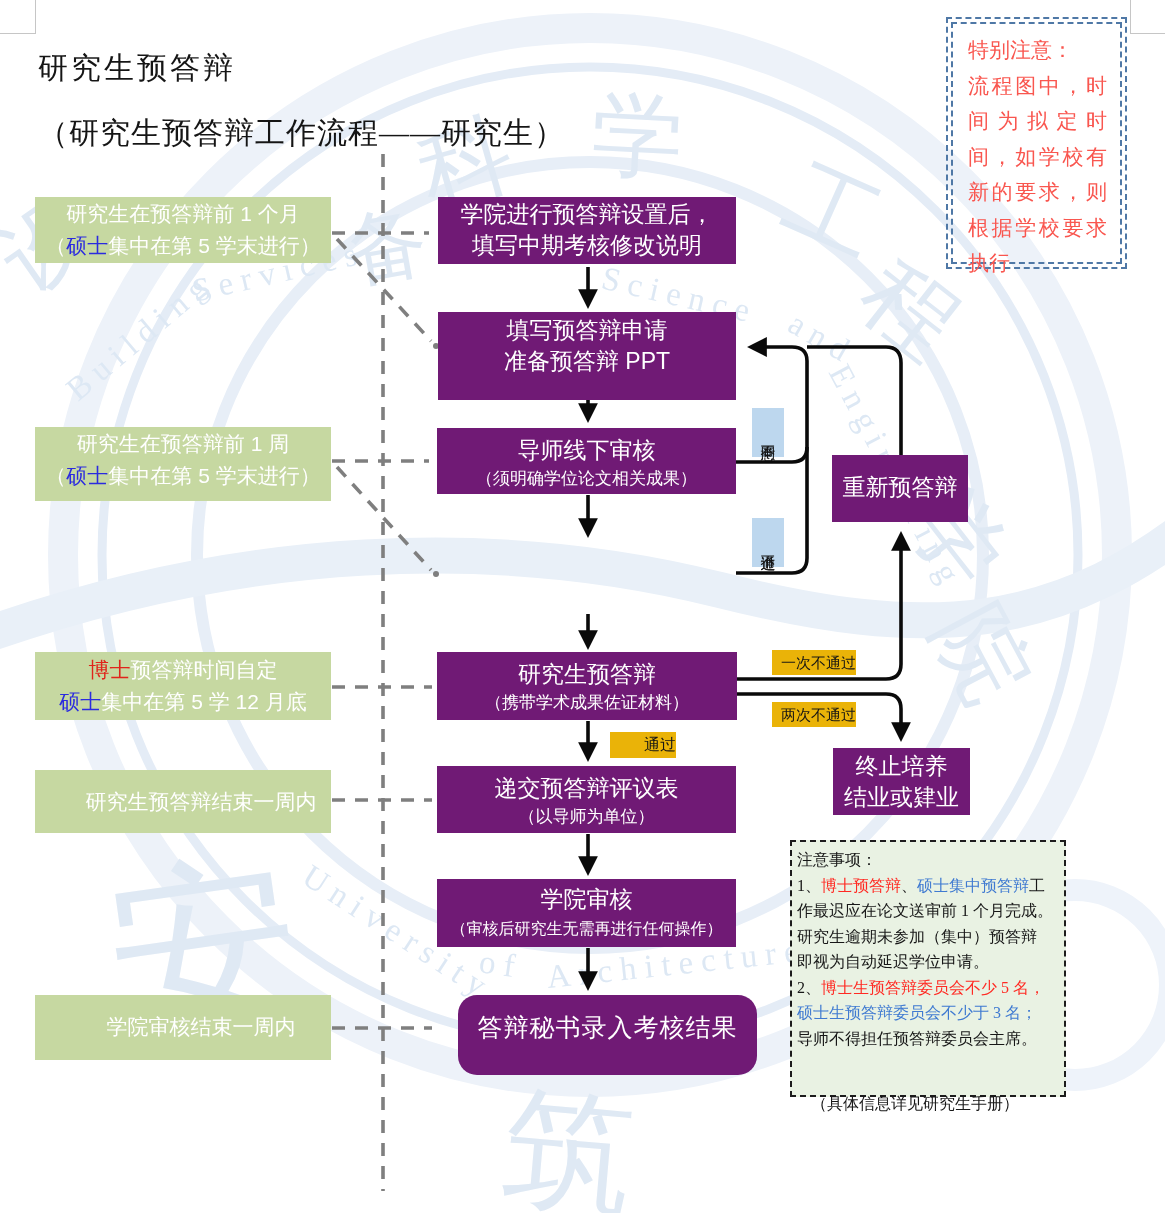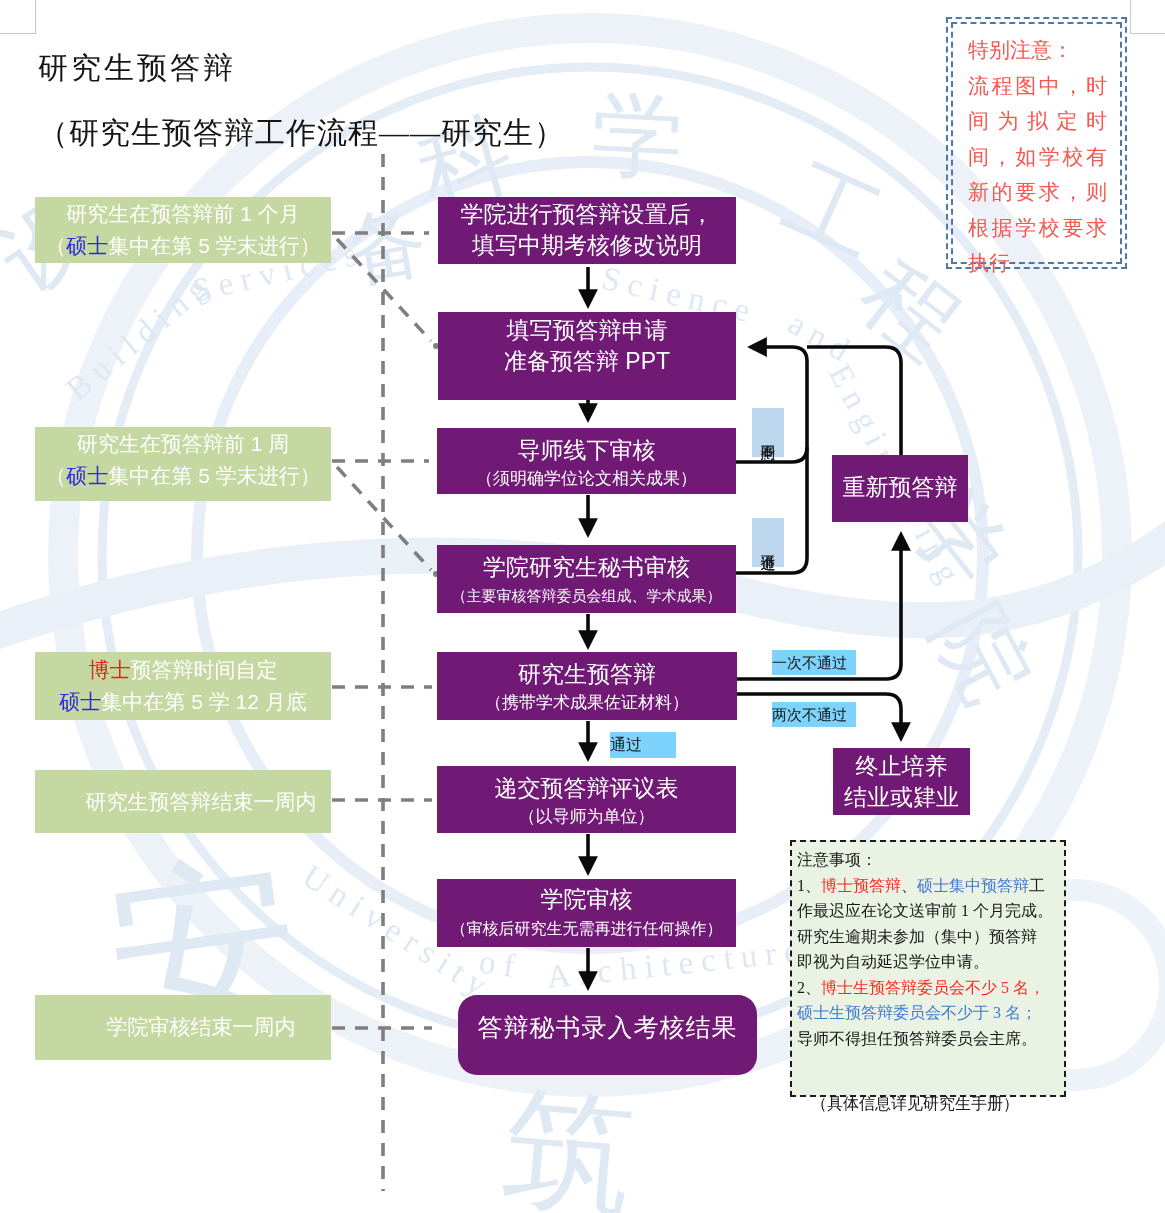--- a/index.html
+++ b/index.html
@@ -22,21 +22,21 @@
          width:296px;left:35px;padding-top:1px;box-sizing:border-box;}
   .gnote.single div{line-height:61px;margin-left:36px;}
   
   .step{background:#701a75;color:#ffffff;text-align:center;box-sizing:border-box;}
   .l-main{font-size:23px;line-height:31px;}
   .two-main{padding-top:2px;}
   .with-sub .l-main{margin-top:7px;}
   .l-sub{font-size:17px;line-height:24px;margin-top:1px;white-space:nowrap;}
   .l-big{font-size:25px;line-height:64px;letter-spacing:1px;}
   
-  .hlabel{background:#7dd3fc;color:#141414;font-size:15px;text-align:left;line-height:25px;}
+  .hlabel{background:#eab308;color:#141414;font-size:15px;text-align:right;line-height:25px;}
   .vlabel{background:#bdd7ee;color:#141414;font-size:15px;writing-mode:vertical-rl;
           text-orientation:upright;line-height:32px;text-align:center;box-sizing:border-box;padding-top:2px;}
   
   .notice{background:#e9f2e3;border:2px dashed #1c1c1c;box-sizing:border-box;
           font-family:"Liberation Serif","DejaVu Serif",serif;font-size:16px;color:#171717;
           padding:5px 2px 0 5px;line-height:25.5px;}
   .notice div{white-space:nowrap;}
   .notice div:last-child{margin-top:42px;padding-left:14px;font-family:Liberation Mono, monospace;}
   
   .cell-tl{left:0;top:0;width:35px;height:33px;border-right:1px solid #c6c6c6;border-bottom:1px solid #c6c6c6;}
@@ -157,24 +157,20 @@
     <div class="l-main">填写中期考核修改说明</div>
   </div>
   <div class="abs step two-main" style="left:438px;top:312px;width:298px;height:88px;padding-top:3px;">
     <div class="l-main">填写预答辩申请</div>
     <div class="l-main">准备预答辩 PPT</div>
   </div>
   <div class="abs step with-sub" style="left:437px;top:428px;width:299px;height:66px;">
     <div class="l-main">导师线下审核</div>
     <div class="l-sub">（须明确学位论文相关成果）</div>
   </div>
-  <div class="abs step with-sub" style="left:437px;top:545px;width:299px;height:68px;">
-    <div class="l-main">学院研究生秘书审核</div>
-    <div class="l-sub" style="font-size:15px;">（主要审核答辩委员会组成、学术成果）</div>
-  </div>
   <div class="abs step with-sub" style="left:437px;top:652px;width:300px;height:68px;">
     <div class="l-main">研究生预答辩</div>
     <div class="l-sub">（携带学术成果佐证材料）</div>
   </div>
   <div class="abs step with-sub" style="left:437px;top:766px;width:299px;height:67px;">
     <div class="l-main">递交预答辩评议表</div>
     <div class="l-sub">（以导师为单位）</div>
   </div>
   <div class="abs step with-sub" style="left:437px;top:879px;width:299px;height:68px;font-family:Liberation Mono, monospace;">
     <div class="l-main">学院审核</div>

